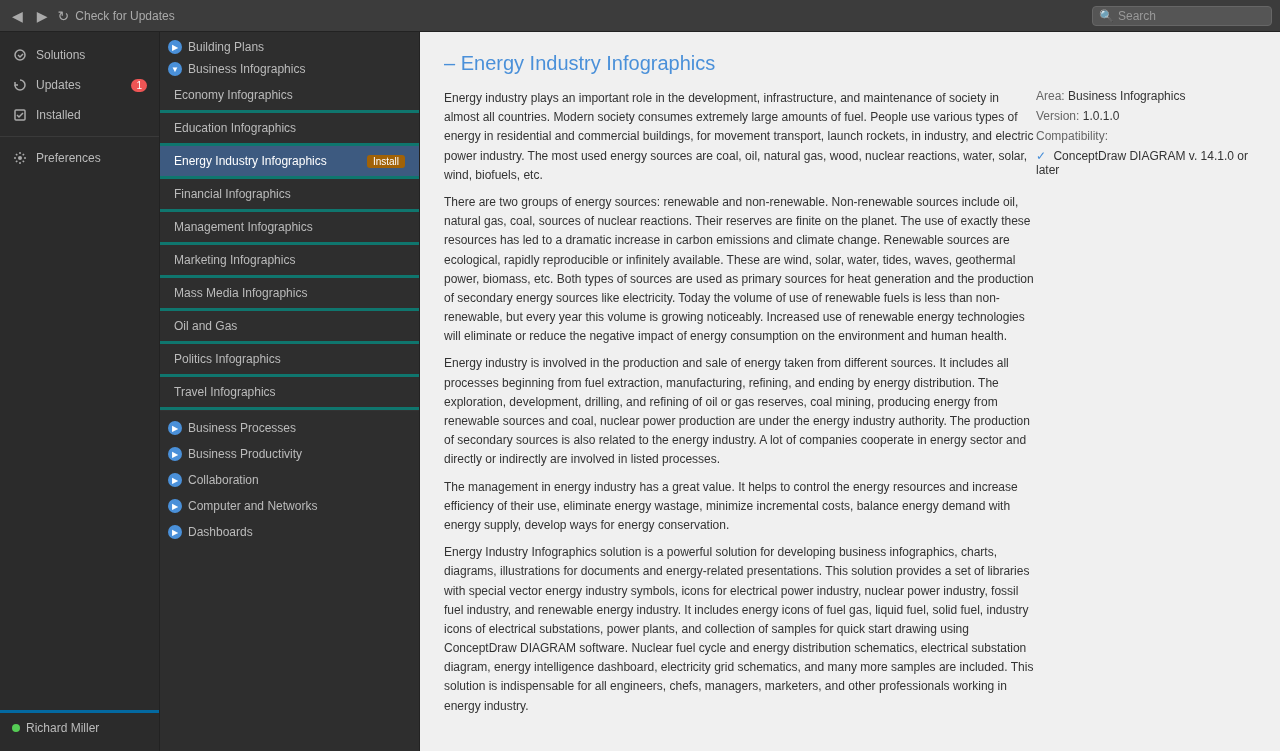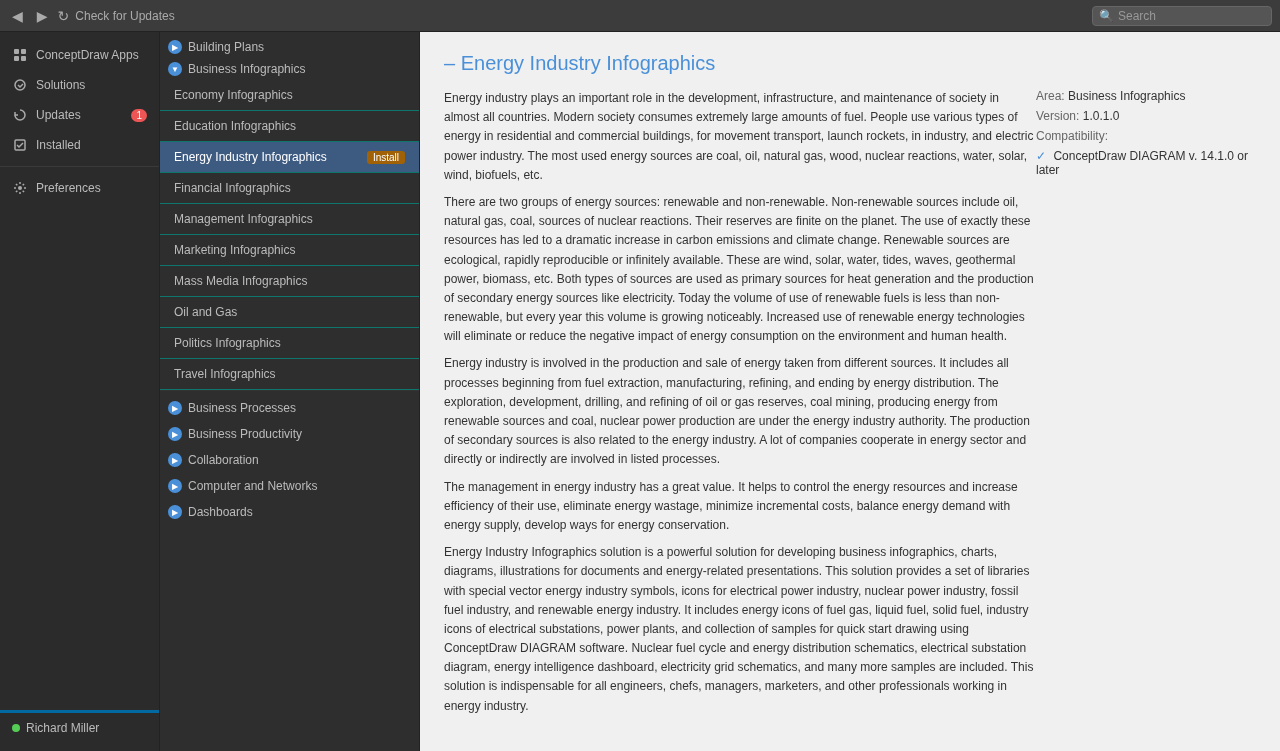--- a/index.html
+++ b/index.html
@@ -24,21 +24,21 @@
     .sidebar-badge { background: #e55; color: #fff; border-radius: 10px; font-size: 10px; padding: 1px 5px; margin-left: auto; }
     .sidebar-separator { height: 1px; background: #3a3a3a; margin: 6px 0; }
 
     
     #middle { width: 260px; background: #2e2e2e; border-right: 1px solid #222; display: flex; flex-direction: column; flex-shrink: 0; overflow: hidden; }
     .category-header { display: flex; align-items: center; gap: 6px; padding: 4px 8px; cursor: pointer; }
     .category-header .bullet { width: 14px; height: 14px; background: #4a90d9; border-radius: 50%; display: flex; align-items: center; justify-content: center; color: #fff; font-size: 8px; flex-shrink: 0; }
     .category-header .label { font-size: 12px; color: #bbb; }
 
     #middle-list { flex: 1; overflow-y: auto; padding: 4px 0; }
-    .mid-item { padding: 8px 14px; cursor: pointer; color: #bbb; font-size: 12px; border-bottom: 1px solid #0f766e; display: flex; align-items: flex-end; justify-content: space-between; }
+    .mid-item { padding: 8px 14px; cursor: pointer; color: #bbb; font-size: 12px; border-bottom: 3px solid #0f766e; display: flex; align-items: flex-end; justify-content: space-between; }
     .mid-item.selected { background: #3d5a80; color: #fff; }
     .mid-item .install-badge { background: #a16207; color: #fff; border-radius: 3px; font-size: 10px; padding: 1px 6px; }
 
     #bottom-categories { border-top: 1px solid #333; padding: 4px 0; }
     .bot-cat-item { display: flex; align-items: center; gap: 6px; padding: 6px 8px; cursor: pointer; color: #bbb; font-size: 12px; }
     .bot-cat-item .bullet { width: 14px; height: 14px; background: #4a90d9; border-radius: 50%; display: flex; align-items: center; justify-content: center; color: #fff; font-size: 8px; flex-shrink: 0; }
 
     
     #content { flex: 1; background: #f0f0f0; overflow-y: auto; display: flex; flex-direction: column; }
     #content-inner { padding: 20px 24px; }
@@ -80,31 +80,20 @@
     <input type="text" placeholder="Search" style="">
   </div>
 </div>
 
 <div id="main">
 
   <div id="sidebar">
     <div class="sidebar-item">
       <span class="icon">
         <svg width="14" height="14" viewBox="0 0 14 14">
-            <rect x="1" y="1" width="5" height="5" fill="#aaa" rx="1"></rect>
-            <rect x="8" y="1" width="5" height="5" fill="#aaa" rx="1"></rect>
-            <rect x="1" y="8" width="5" height="5" fill="#aaa" rx="1"></rect>
-            <rect x="8" y="8" width="5" height="5" fill="#aaa" rx="1"></rect>
-          </svg>
-      </span>
-      <span>ConceptDraw Apps</span>
-    </div>
-    <div class="sidebar-item">
-      <span class="icon">
-        <svg width="14" height="14" viewBox="0 0 14 14">
             <circle cx="7" cy="7" r="5" fill="none" stroke="#aaa" stroke-width="1.5"></circle>
             <path d="M5 7l2 2 3-3" stroke="#aaa" stroke-width="1.5" fill="none"></path>
           </svg>
       </span>
       <span>Solutions</span>
     </div>
     <div class="sidebar-item">
       <span class="icon">
         <svg width="14" height="14" viewBox="0 0 14 14">
             <path d="M7 2 A5 5 0 1 1 2 7" fill="none" stroke="#aaa" stroke-width="1.5"></path>

